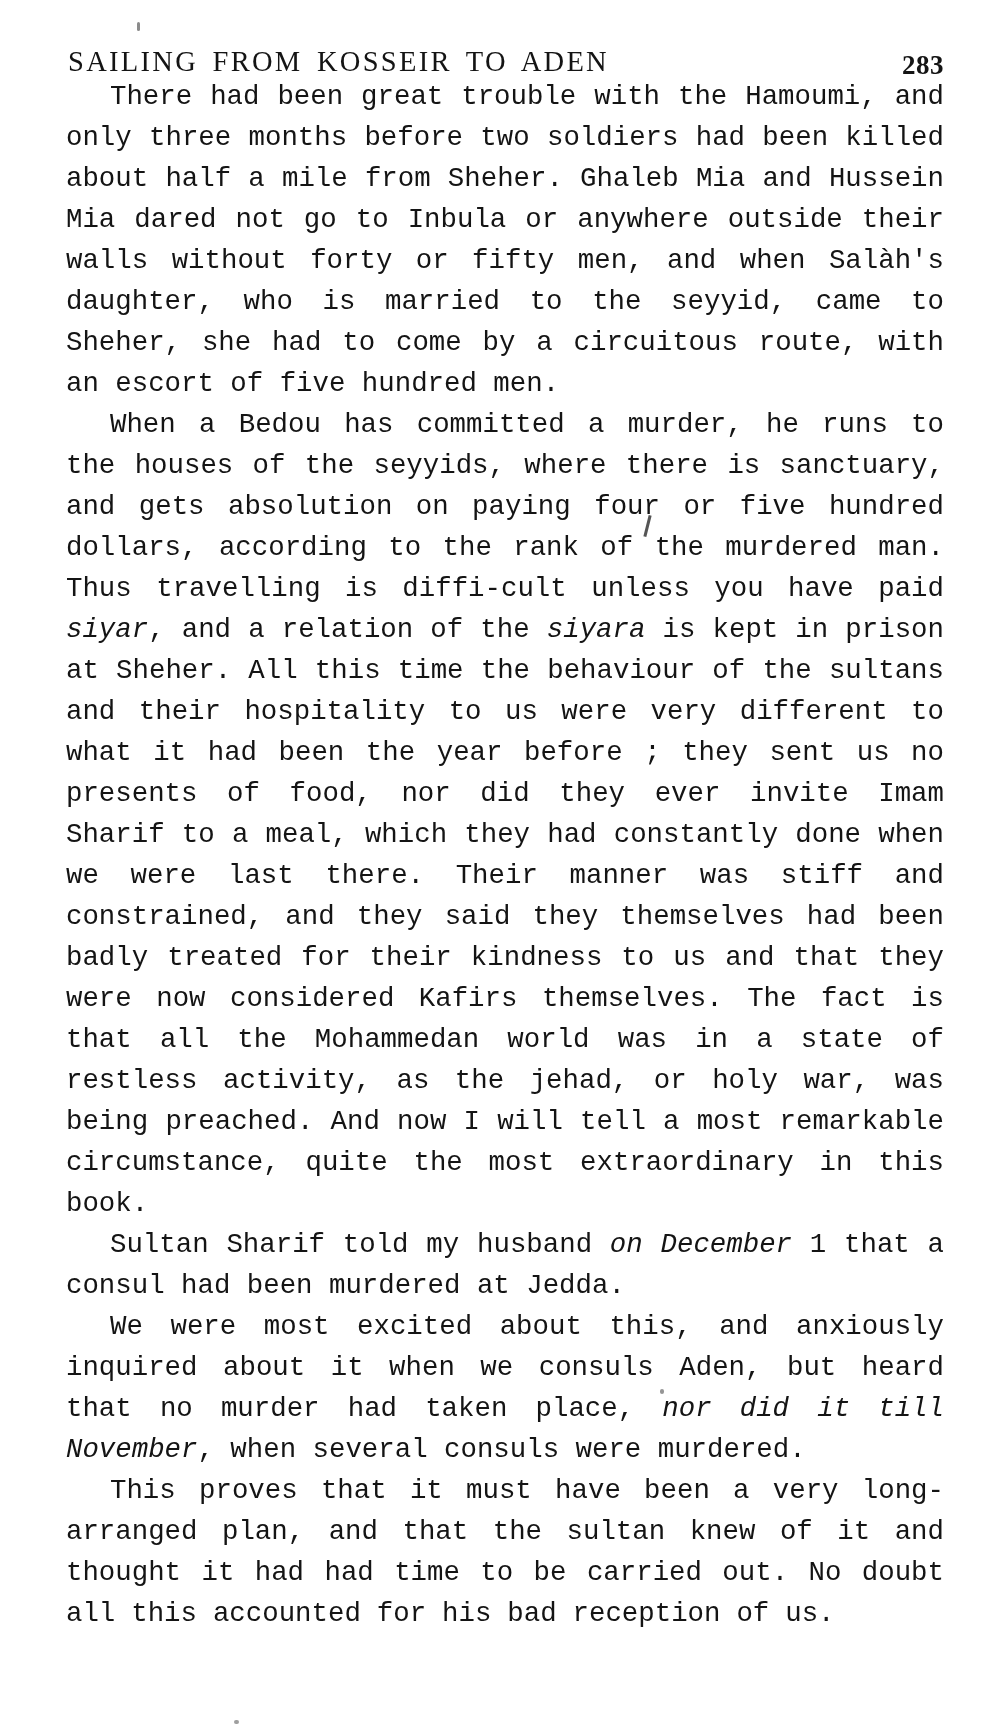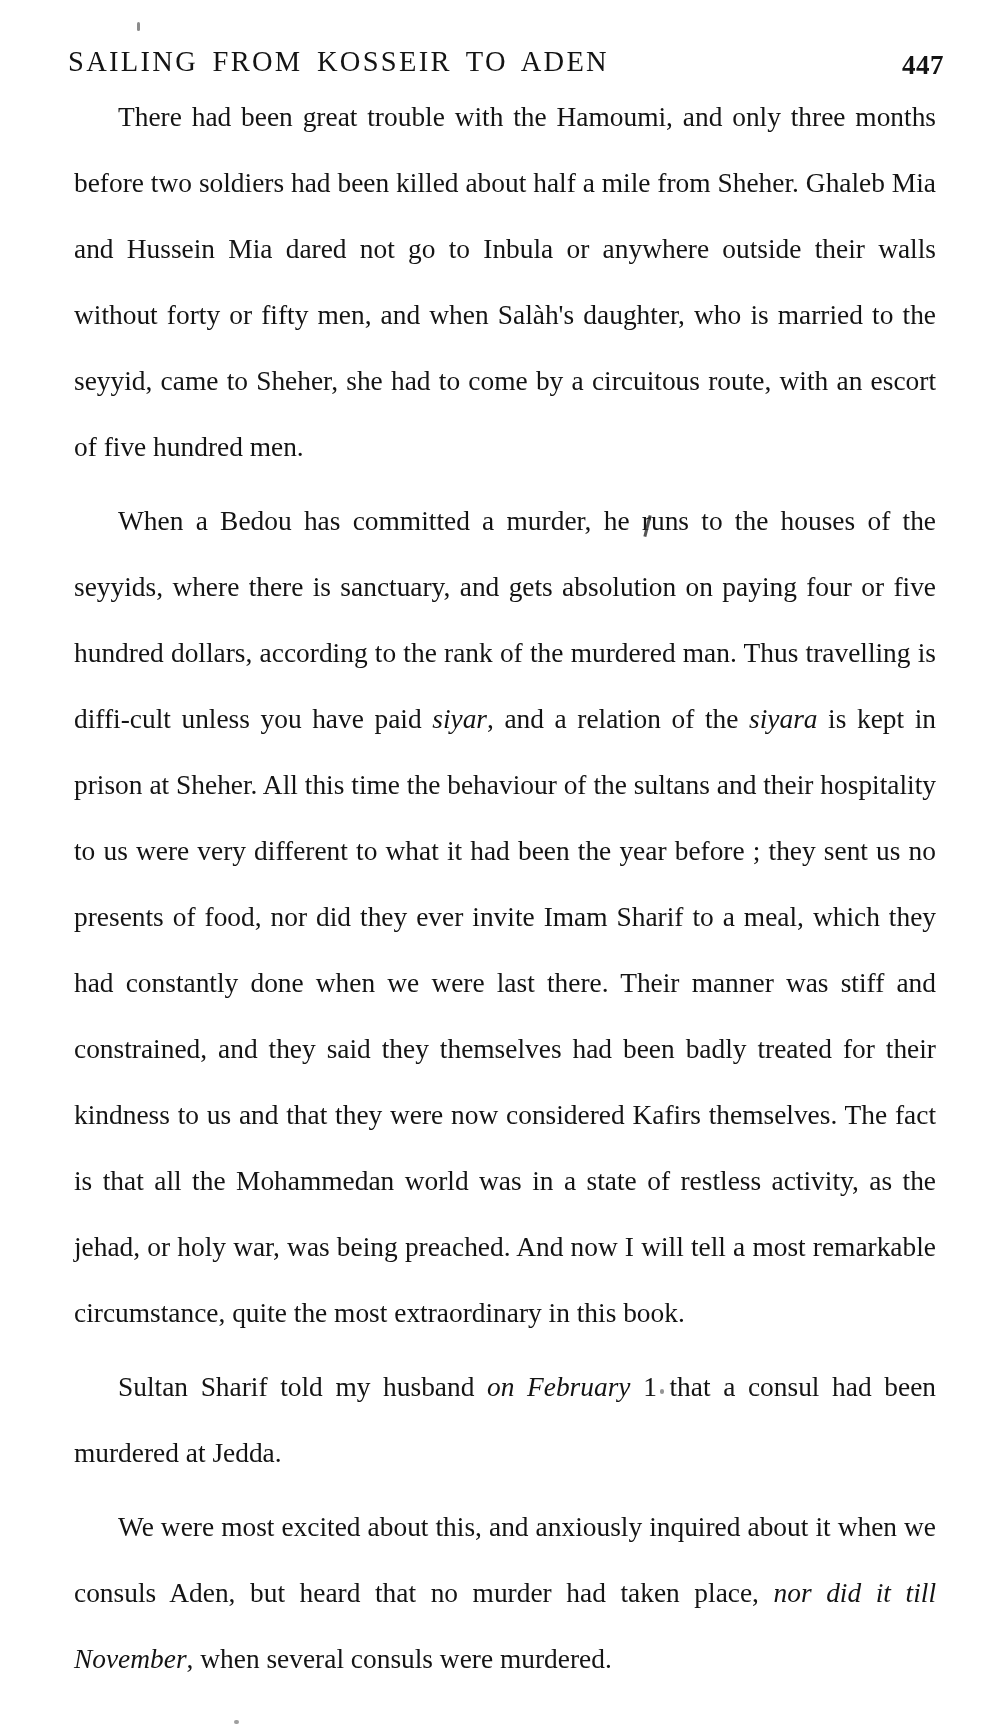--- a/index.html
+++ b/index.html
@@ -52,29 +52,30 @@
     letter-spacing: 0.5px;
     color: #141414;
   }
   .body-text {
     position: absolute;
     left: 66px;
     top: 76px;
     width: 878px;
   }
   p {
-    margin: 8px;
+    margin: 0;
     font-size: 27.4px;
-    line-height: 66px;
+    line-height: 41px;
     text-align: justify;
     text-justify: inter-word;
     text-indent: 44px;
     color: #141414;
     -webkit-hyphens: none;
     hyphens: none;
+    font-family: Liberation Mono, monospace;
   }
   p.tight {
     word-spacing: -0.5px;
   }
   i {
     font-style: italic;
   }
   .ink {
     position: absolute;
     background: #2b2b2b;
@@ -88,28 +89,29 @@
     transform: rotate(14deg); opacity: .8;
   }
 </style>
 </head>
 <body>
 
 <div class="page">
 
   <div class="header">
     <span class="running-title">SAILING FROM KOSSEIR TO ADEN</span>
-    <span class="folio">447</span>
+    <span class="folio">283</span>
   </div>
 
   <div class="body-text">
     <p id="para-1"><span>There had been great trouble with the Hamoumi, and only three months before two soldiers had been killed about half a mile from Sheher.  Ghaleb Mia and Hussein Mia dared not go to Inbula or anywhere outside their walls without forty or fifty men, and when Salàh's daughter, who is married to the seyyid, came to Sheher, she had to come by a circuitous route, with an escort of five hundred men.</span></p>
     <p id="para-2"><span>When a Bedou has committed a murder, he runs to the houses of the seyyids, where there is sanctuary, and gets absolution on paying four or five hundred dollars, according to the rank of the murdered man.  Thus travelling is diffi-cult unless you have paid </span><i>siyar</i><span>, and a relation of the </span><i>siyara</i><span> is kept in prison at Sheher.  All this time the behaviour of the sultans and their hospitality to us were very different to what it had been the year before ; they sent us no presents of food, nor did they ever invite Imam Sharif to a meal, which they had constantly done when we were last there. Their manner was stiff and constrained, and they said they themselves had been badly treated for their kindness to us and that they were now considered Kafirs themselves.  The fact is that all the Mohammedan world was in a state of restless activity, as the jehad, or holy war, was being preached. And now I will tell a most remarkable circumstance, quite the most extraordinary in this book.</span></p>
-    <p id="para-3"><span>Sultan Sharif told my husband </span><i>on February</i><span> 1 that a consul had been murdered at Jedda.</span></p>
+    <p id="para-3"><span>Sultan Sharif told my husband </span><i>on December</i><span> 1 that a consul had been murdered at Jedda.</span></p>
     <p id="para-4"><span>We were most excited about this, and anxiously inquired about it when we consuls Aden, but heard that no murder had taken place, </span><i>nor did it till November</i><span>, when several consuls were murdered.</span></p>
+    <p class="tight" id="para-5"><span>This proves that it must have been a very long-arranged plan, and that the sultan knew of it and thought it had had time to be carried out.  No doubt all this accounted for his bad reception of us.</span></p>
   </div>
 
   <div class="ink speck1"></div>
   <div class="ink stroke1"></div>
   <div class="ink speck2"></div>
   <div class="ink speck3"></div>
 
 </div>
 
 </body></html>

